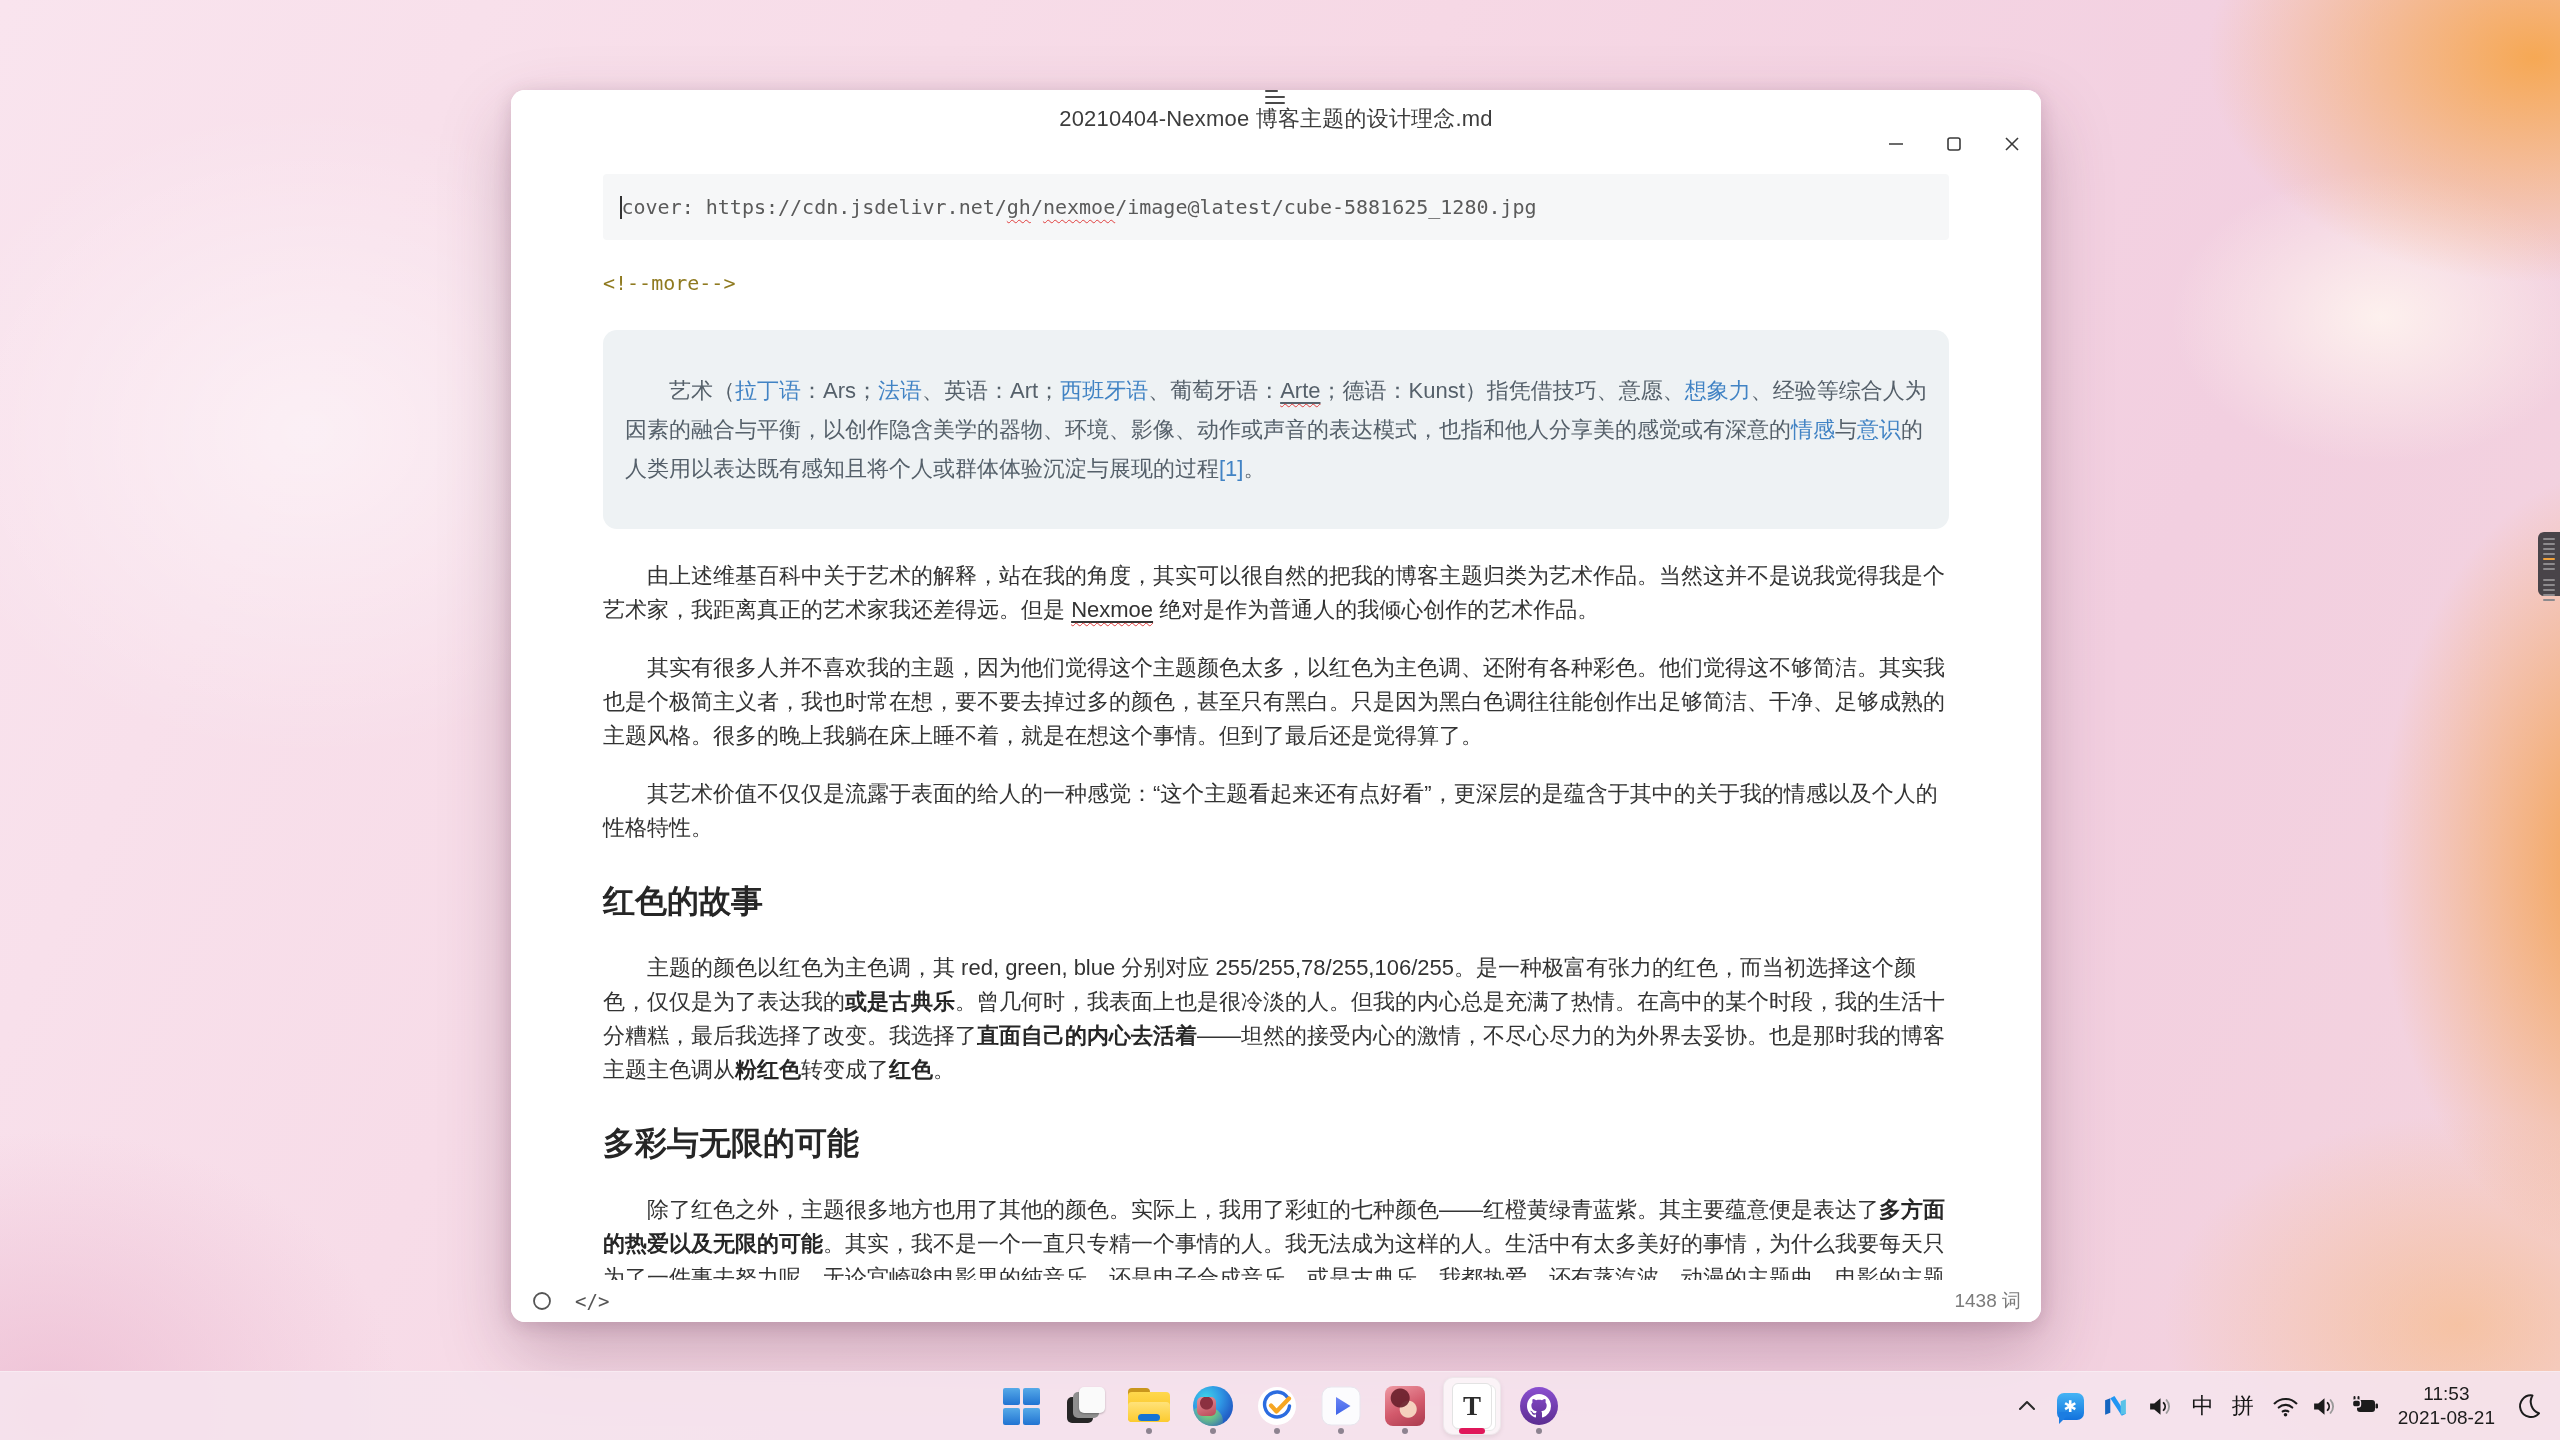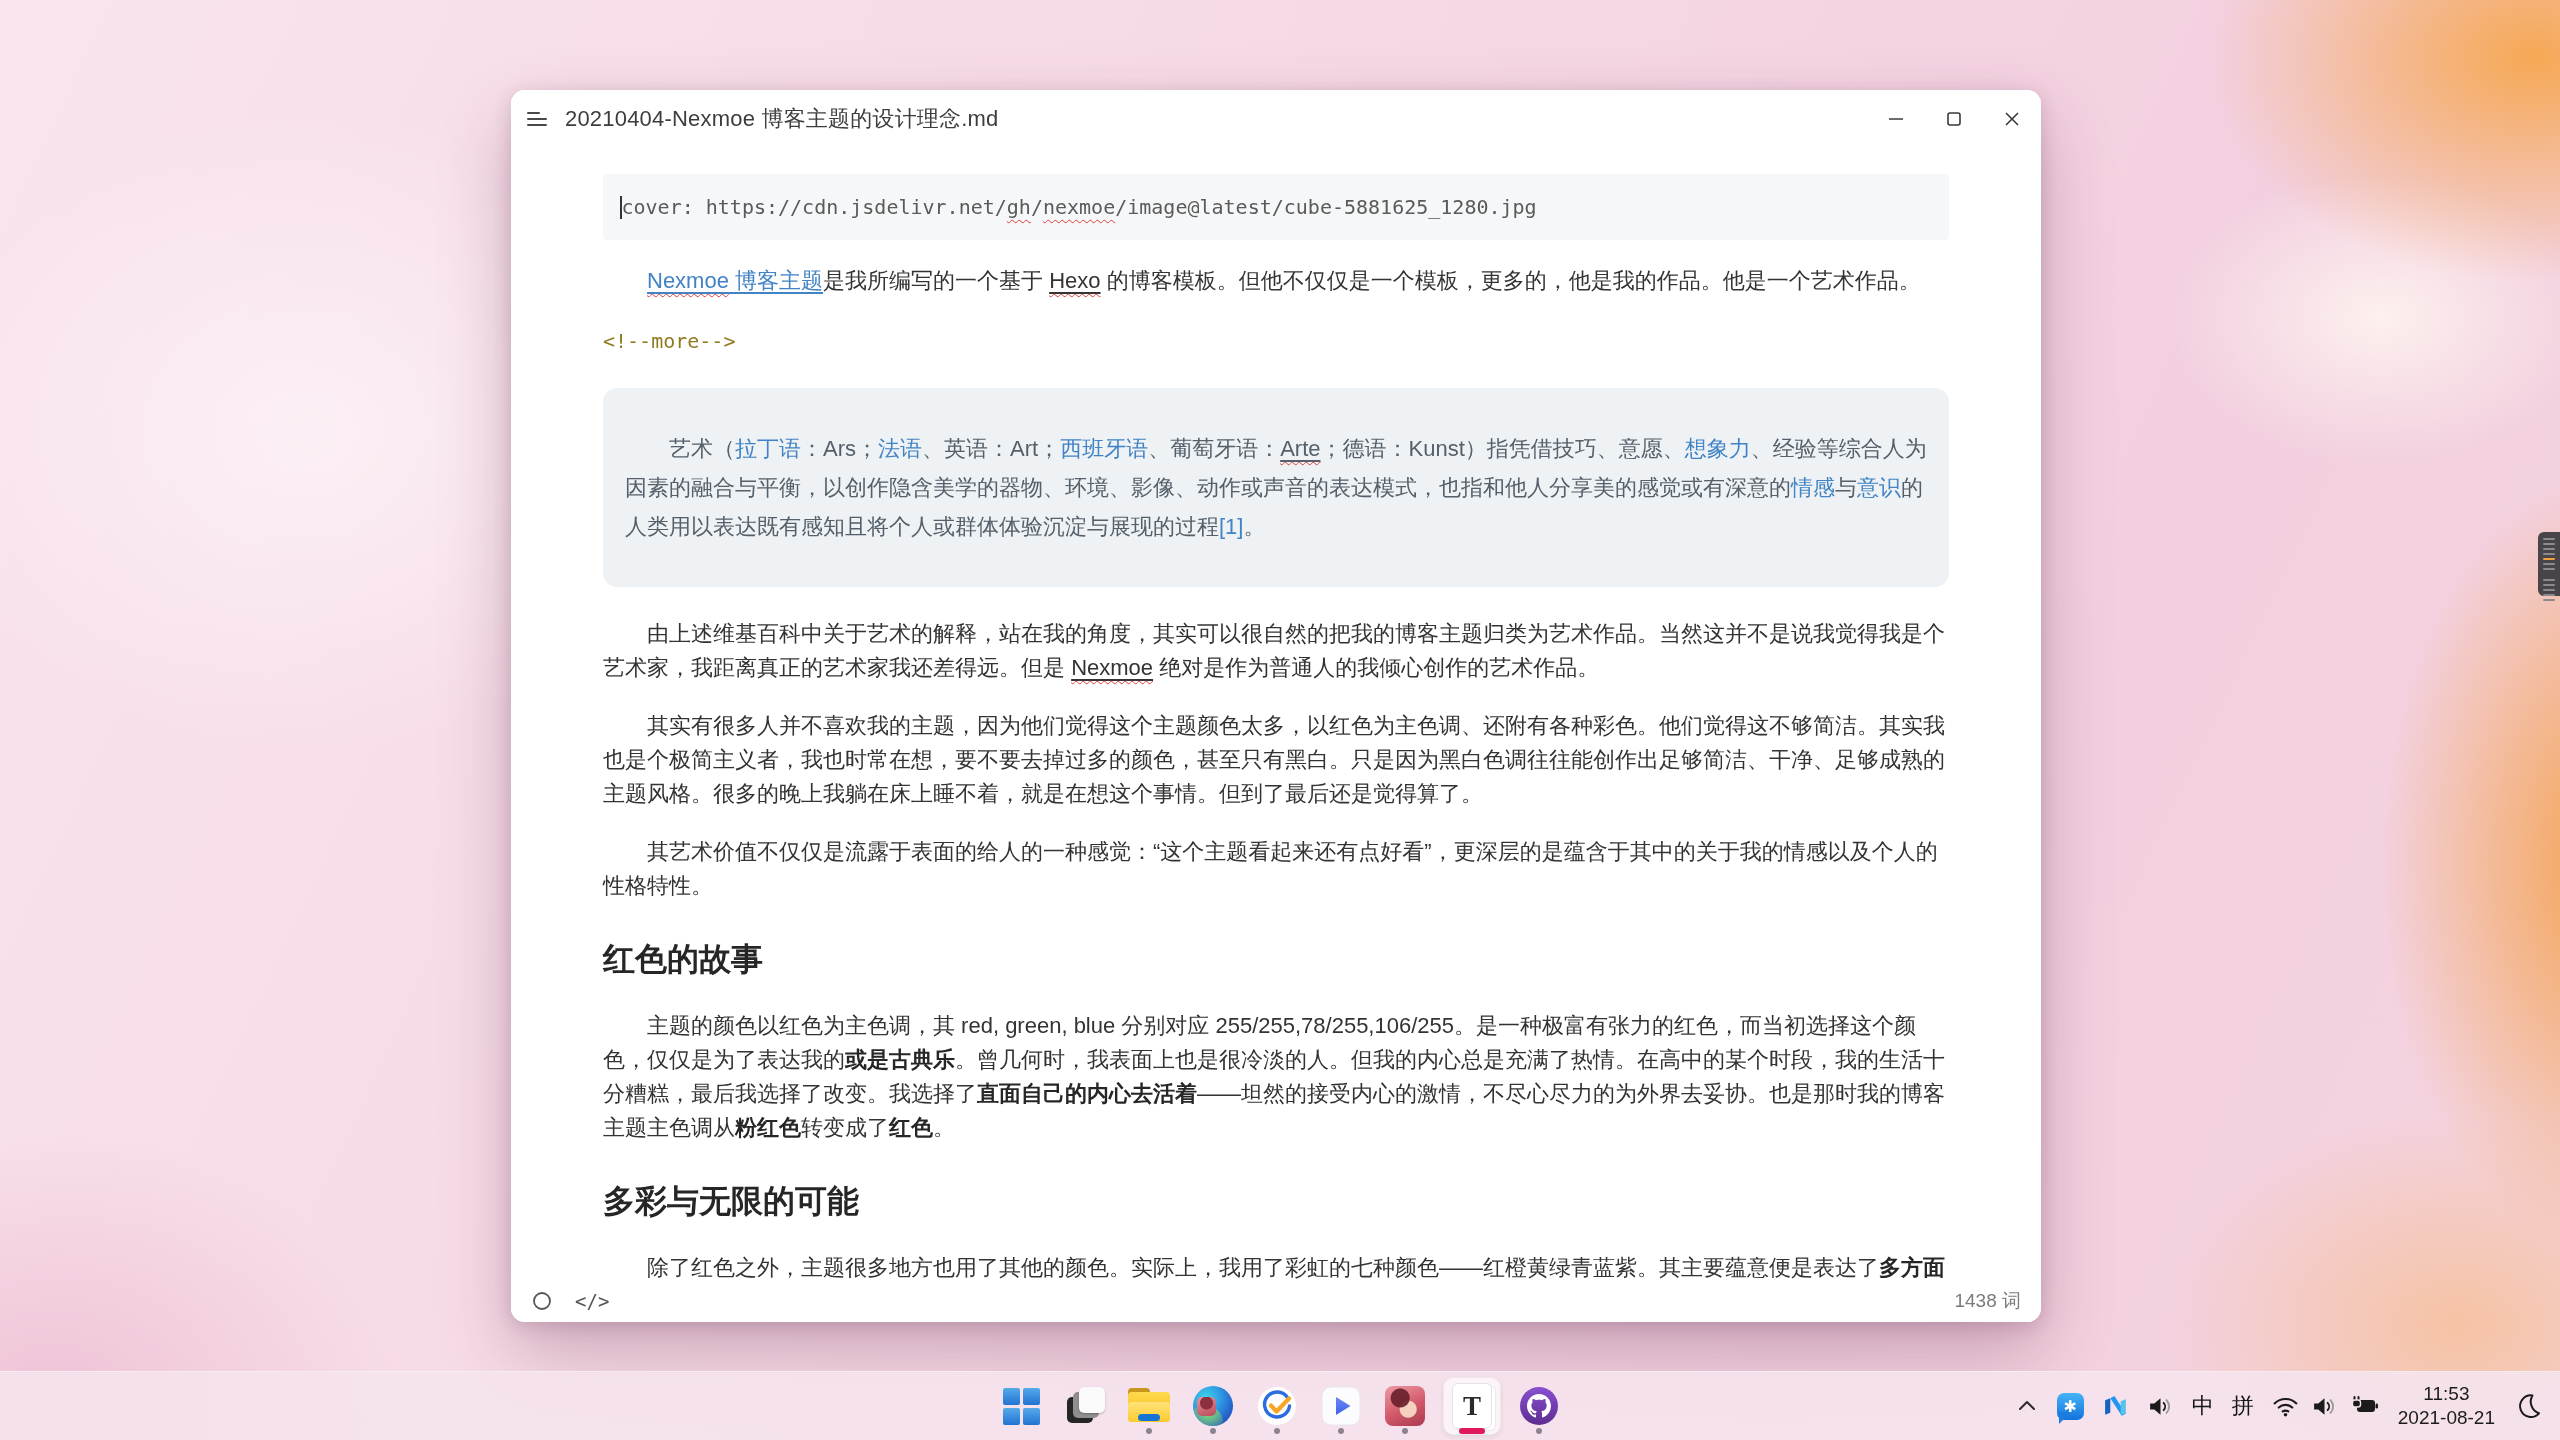--- a/index.html
+++ b/index.html
@@ -10,21 +10,21 @@
       radial-gradient(ellipse 480px 330px at 99% 4%, rgba(246,166,77,.95), rgba(246,166,77,0) 68%),
       radial-gradient(ellipse 300px 210px at 93% 22%, rgba(255,246,240,.85), rgba(255,246,240,0) 70%),
       radial-gradient(ellipse 330px 560px at 102% 60%, rgba(244,157,66,.92), rgba(244,157,66,0) 70%),
       radial-gradient(ellipse 420px 300px at 96% 92%, rgba(247,181,116,.55), rgba(247,181,116,0) 70%),
       radial-gradient(ellipse 600px 500px at 12% 30%, rgba(255,255,255,.5), rgba(255,255,255,0) 65%),
       radial-gradient(ellipse 500px 400px at 2% 98%, rgba(236,187,209,.8), rgba(236,187,209,0) 70%),
       linear-gradient(115deg,#f9e4ee 0%,#f6d8e5 45%,#f2cfe0 75%,#f4d4de 100%);}
   
   .window{position:absolute;left:511px;top:90px;width:1530px;height:1232px;background:#fff;
     border-radius:14px;box-shadow:0 30px 70px rgba(90,40,70,.28),0 4px 18px rgba(90,40,70,.18);overflow:hidden;}
-  .titlebar{position:absolute;top:0;left:0;right:0;height:58px;display:flex;align-items:center;background:#fff;}
+  .titlebar{position:absolute;top:0;left:0;right:0;height:58px;display:flex;align-items:center;background:#fff;flex-direction:column;}
   .sidebar-toggle{width:26px;height:20px;margin:0 12px 0 16px;display:flex;flex-direction:column;justify-content:center;gap:4px;cursor:pointer;}
   .sidebar-toggle i{display:block;height:2px;background:#4a4a4a;border-radius:1px;width:20px;}
   .sidebar-toggle i:first-child{width:13px;}
   .title-text{font-size:22px;color:#3d3d3d;letter-spacing:.2px;}
   .win-controls{margin-left:auto;display:flex;height:100%;}
   .win-btn{width:58px;height:100%;display:flex;align-items:center;justify-content:center;cursor:pointer;}
   .win-btn svg{stroke:#3a3a3a;stroke-width:1.6;fill:none;}
   
   .content{position:absolute;top:58px;bottom:42px;left:0;right:0;padding:26px 92px 0;overflow:hidden;
     color:#333;font-size:22px;line-height:34px;}
@@ -144,21 +144,20 @@
               <line x1="4" y1="4" x2="16" y2="16"></line>
               <line x1="16" y1="4" x2="4" y2="16"></line>
             </svg>
         </span>
       </span>
     </div>
 
     <div class="content doc">
       <pre class="codeblock"><span class="caret"></span><span>cover: https://cdn.jsdelivr.net/<span class="seg-sp">gh</span>/<span class="seg-sp">nexmoe</span>/image@latest/cube-5881625_1280.jpg</span></pre>
 
-      <p><span class="seg-link"><span class="seg-u"><span class="seg-sp">Nexmoe</span></span></span><span class="seg-link"><span class="seg-u"> 博客主题</span></span>是我所编写的一个基于 <span class="seg-u"><span class="seg-sp">Hexo</span></span> 的博客模板。但他不仅仅是一个模板，更多的，他是我的作品。他是一个艺术作品。</p>
 
       <p class="more">&lt;!--more--&gt;</p>
 
       <blockquote>
         <p>艺术（<span class="seg-link">拉丁语</span>：Ars；<span class="seg-link">法语</span>、英语：Art；<span class="seg-link">西班牙语</span>、葡萄牙语：<span class="seg-u"><span class="seg-sp">Arte</span></span>；德语：Kunst）指凭借技巧、意愿、<span class="seg-link">想象力</span>、经验等综合人为因素的融合与平衡，以创作隐含美学的器物、环境、影像、动作或声音的表达模式，也指和他人分享美的感觉或有深意的<span class="seg-link">情感</span>与<span class="seg-link">意识</span>的人类用以表达既有感知且将个人或群体体验沉淀与展现的过程<span class="seg-link">[1]</span>。</p>
       </blockquote>
 
       <p>由上述维基百科中关于艺术的解释，站在我的角度，其实可以很自然的把我的博客主题归类为艺术作品。当然这并不是说我觉得我是个艺术家，我距离真正的艺术家我还差得远。但是 <span class="seg-u"><span class="seg-sp">Nexmoe</span></span> 绝对是作为普通人的我倾心创作的艺术作品。</p>
       <p>其实有很多人并不喜欢我的主题，因为他们觉得这个主题颜色太多，以红色为主色调、还附有各种彩色。他们觉得这不够简洁。其实我也是个极简主义者，我也时常在想，要不要去掉过多的颜色，甚至只有黑白。只是因为黑白色调往往能创作出足够简洁、干净、足够成熟的主题风格。很多的晚上我躺在床上睡不着，就是在想这个事情。但到了最后还是觉得算了。</p>
       <p>其艺术价值不仅仅是流露于表面的给人的一种感觉：“这个主题看起来还有点好看”，更深层的是蕴含于其中的关于我的情感以及个人的性格特性。</p>

